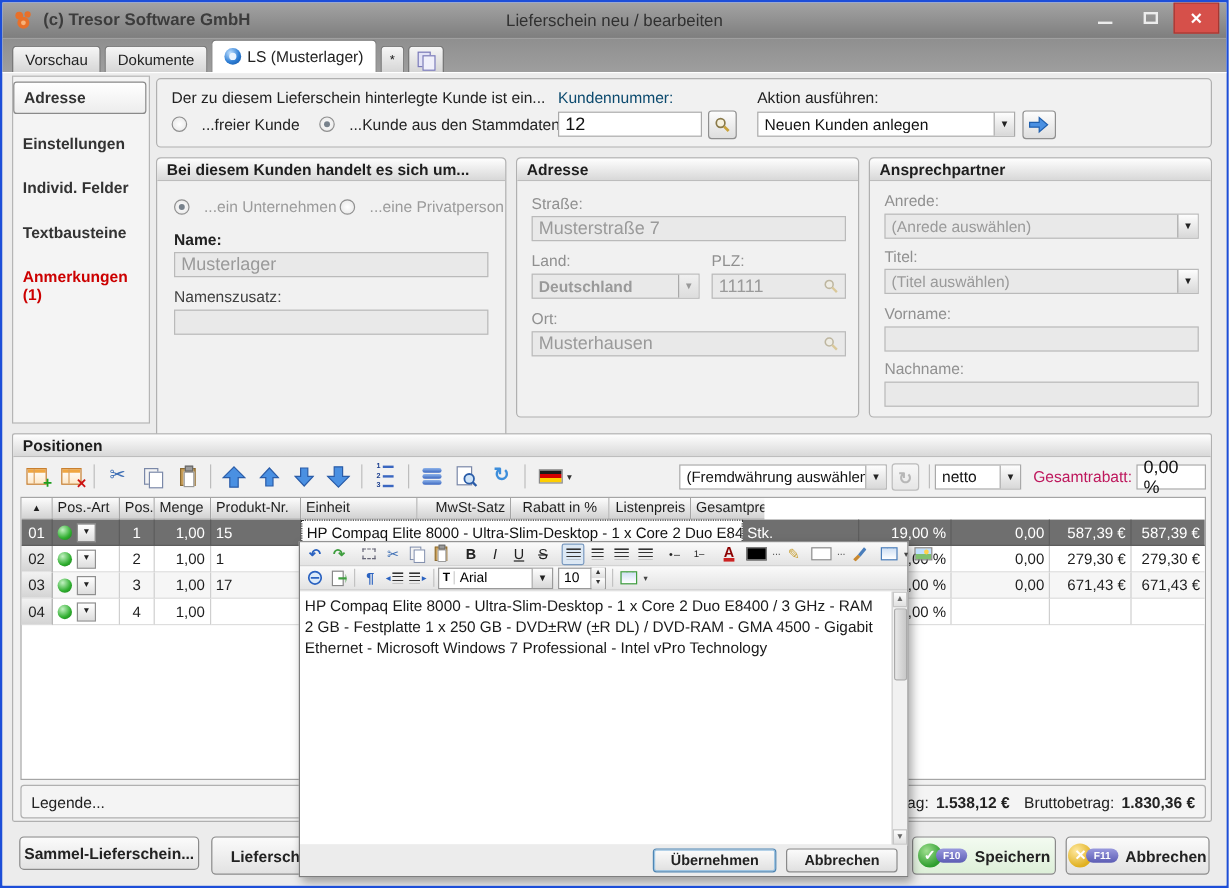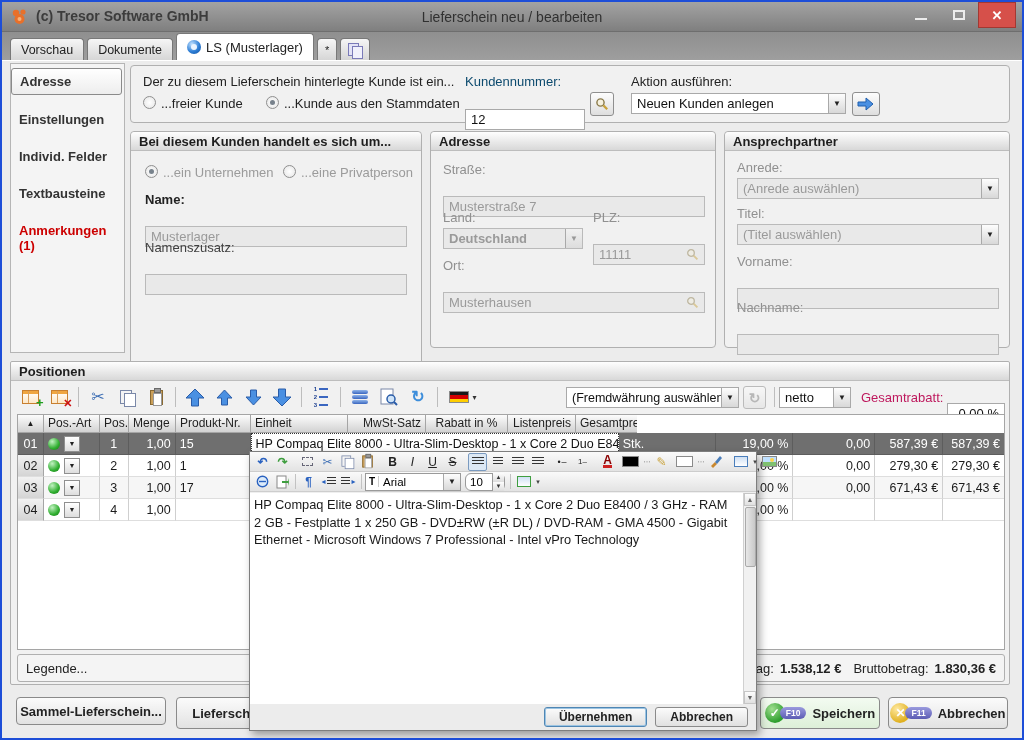--- a/index.html
+++ b/index.html
@@ -39,31 +39,31 @@
   .side-item { font-size:13px; font-weight:bold; color:#333; padding:5px 8px; margin-top:12px; }
   .side-item.active { border:1px solid #8a8a8a; border-radius:3px; background:linear-gradient(#ffffff,#ededed); margin:4px 2px 0 0; }
   .side-item.alert { color:#cc0000; }
 
   
   .panel { border:1px solid #b0b0b0; border-radius:4px; background:#f1f1f1; }
   .gb-head { background:linear-gradient(#fefefe,#d8d8d8); border-bottom:1px solid #bdbdbd; border-radius:4px 4px 0 0;
     font-size:13px; font-weight:bold; color:#1e1e1e; padding:2px 8px; height:19px; }
   .lbl { font-size:13px; color:#3f3f3f; }
   .lbl.dis { color:#909090; }
-  .txt { border:1px solid #a9a9a9; background:#fff; height:21px; font-size:13px; color:#111; display:flex; align-items:center; padding:0 5px;margin-top:16px; }
+  .txt { border:1px solid #a9a9a9; background:#fff; height:21px; font-size:15px; color:#111; display:flex; align-items:center; padding:0 5px; }
   .txt.dis { background:#e9e9e9; color:#9a9a9a; border-color:#bababa; }
   .dd { border:1px solid #a9a9a9; background:#fff; height:21px; display:flex; align-items:center; font-size:13px; color:#111; }
   .dd.dis { background:#e9e9e9; color:#9a9a9a; border-color:#bababa; }
   .dd-val { flex:1; padding:0 5px; overflow:hidden; white-space:nowrap; }
   .dd-btn { width:17px; align-self:stretch; border-left:1px solid #a9a9a9; background:linear-gradient(#fdfdfd,#d8d8d8);
     display:flex; align-items:center; justify-content:center; font-size:8px; color:#222; }
   .dd.dis .dd-btn { color:#999; background:linear-gradient(#f0f0f0,#ddd); }
   .radio { width:13px; height:13px; border:1px solid #8f8f8f; border-radius:50%; background:radial-gradient(#fff,#e4e4e4); display:inline-block; position:relative; flex:none; }
   .radio.on::after { content:''; position:absolute; left:3px; top:3px; width:5px; height:5px; border-radius:50%; background:#78828c; }
-  .rlabel { display:flex; align-items:flex-start; gap:5px; font-size:13px; color:#222; }
+  .rlabel { display:flex; align-items:center; gap:12px; font-size:13px; color:#222; }
   .rlabel.dis { color:#9b9b9b; }
   .mag { display:inline-block; }
   .sqbtn { border:1px solid #8f8f8f; border-radius:3px; background:linear-gradient(#fdfdfd,#dedede); display:flex; align-items:center; justify-content:center; }
 
   
   .ptool { display:flex; align-items:center; gap:3px; }
   .pbtn { width:26px; height:26px; display:flex; align-items:center; justify-content:center; }
   .psep { width:1px; height:20px; background:#bdbdbd; margin:0 3px; }
   .tbl-ic { position:relative; width:17px; height:14px; border:1px solid #c87f2f;
     background:linear-gradient(#fff,#fde8c8); box-shadow:inset 0 3px 0 #f0a640; }
@@ -606,21 +606,21 @@
               <span class="stripes" style="width:9px;"></span>
               <span style="font-size:8px; color:#2a62c0;">▸</span>
             </span>
           </span>
         <span class="tsep"></span>
         <span class="fontbox" style="width:96px;">
           <span style="padding:0 3px; border-right:1px solid #ccc; font-weight:bold; font-size:10px;">T</span>
           <span style="flex:1; padding:0 4px;">Arial</span>
           <span class="dd-btn" style="height:100%;">▼</span>
         </span>
-        <span class="fontbox" style="width:40px; margin-left:3px;border-radius:6px;">
+        <span class="fontbox" style="width:40px; margin-left:3px;">
           <span style="flex:1; padding:0 4px;">10</span>
           <span class="spin">
               <i>▲</i>
               <i>▼</i>
             </span>
         </span>
         <span class="tsep" style="margin-left:4px;"></span>
         <span class="tbtn">
             <span class="grid-ic" style="border-color:#3f9e3f;"></span>
           </span>

